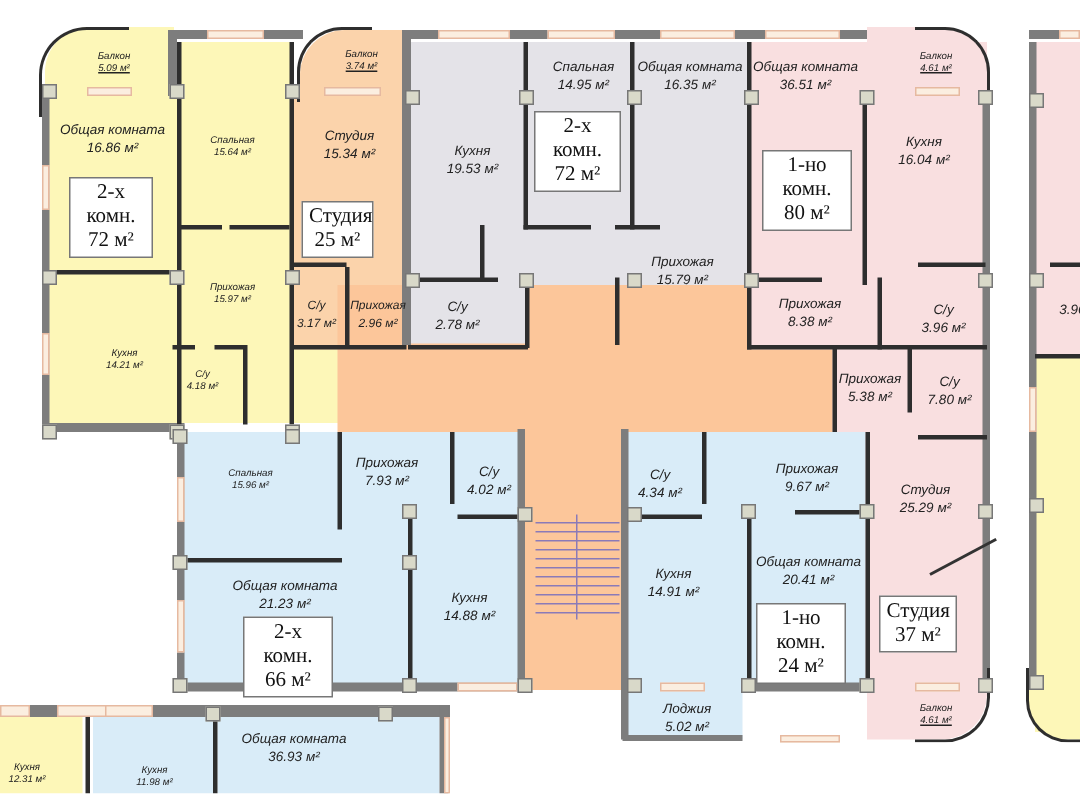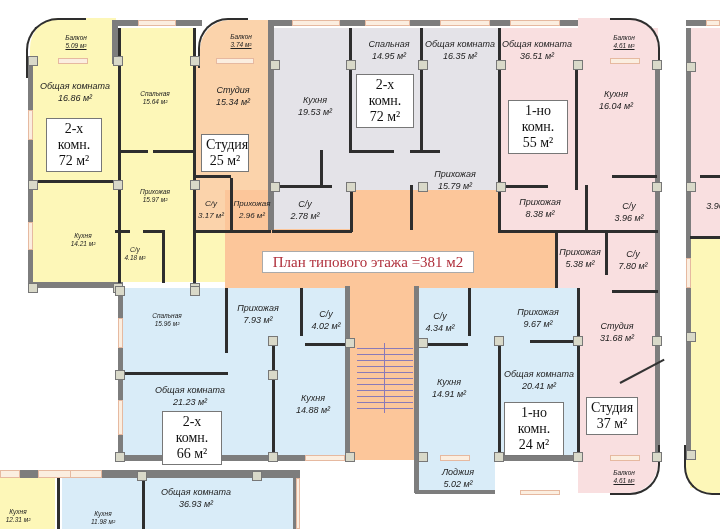--- a/index.html
+++ b/index.html
@@ -223,21 +223,20 @@
       <div></div>
       <div></div>
     <div></div>
       <div></div>
       <div></div>
       <div></div>
       <div></div>
   </div>
   <div class="wall" style="left:384px;top:343px;width:1px;height:70px;background:#8a7ab8;"></div>
 
-  <div class="title">План типового этажа =381 м2</div>
 
   <div class="lbl sm" style="left:76px;top:34px;">
     <span class="a">Балкон</span>
       <span class="a u">5.09 м²</span>
   </div>
   <div class="lbl" style="left:75px;top:80px;">
     <span class="a">Общая комната</span>
       <span class="a">16.86 м²</span>
   </div>
   <div class="lbl sm" style="left:155px;top:90px;">
@@ -322,34 +321,34 @@
   <div class="lbl" style="left:540px;top:196px;">
     <span class="a">Прихожая</span>
       <span class="a">8.38 м²</span>
   </div>
   <div class="lbl" style="left:629px;top:200px;">
     <span class="a">С/у</span>
       <span class="a">3.96 м²</span>
   </div>
   <div class="badge" style="left:508px;top:100px;width:60px;">
     <span class="t1">1-но комн.</span>
-      <span class="t2">55 м²</span>
+      <span class="t2">80 м²</span>
   </div>
 
   <div class="lbl" style="left:580px;top:246px;">
     <span class="a">Прихожая</span>
       <span class="a">5.38 м²</span>
   </div>
   <div class="lbl" style="left:633px;top:248px;">
     <span class="a">С/у</span>
       <span class="a">7.80 м²</span>
   </div>
   <div class="lbl" style="left:617px;top:320px;">
     <span class="a">Студия</span>
-      <span class="a">31.68 м²</span>
+      <span class="a">25.29 м²</span>
   </div>
   <div class="lbl sm" style="left:624px;top:469px;">
     <span class="a">Балкон</span>
       <span class="a u">4.61 м²</span>
   </div>
   <div class="badge" style="left:586px;top:397px;width:52px;">
     <span class="t1">Студия</span>
       <span class="t2">37 м²</span>
   </div>
   <div class="arrow" style="left:620px;top:382px;transform:rotate(-28deg);"></div>

